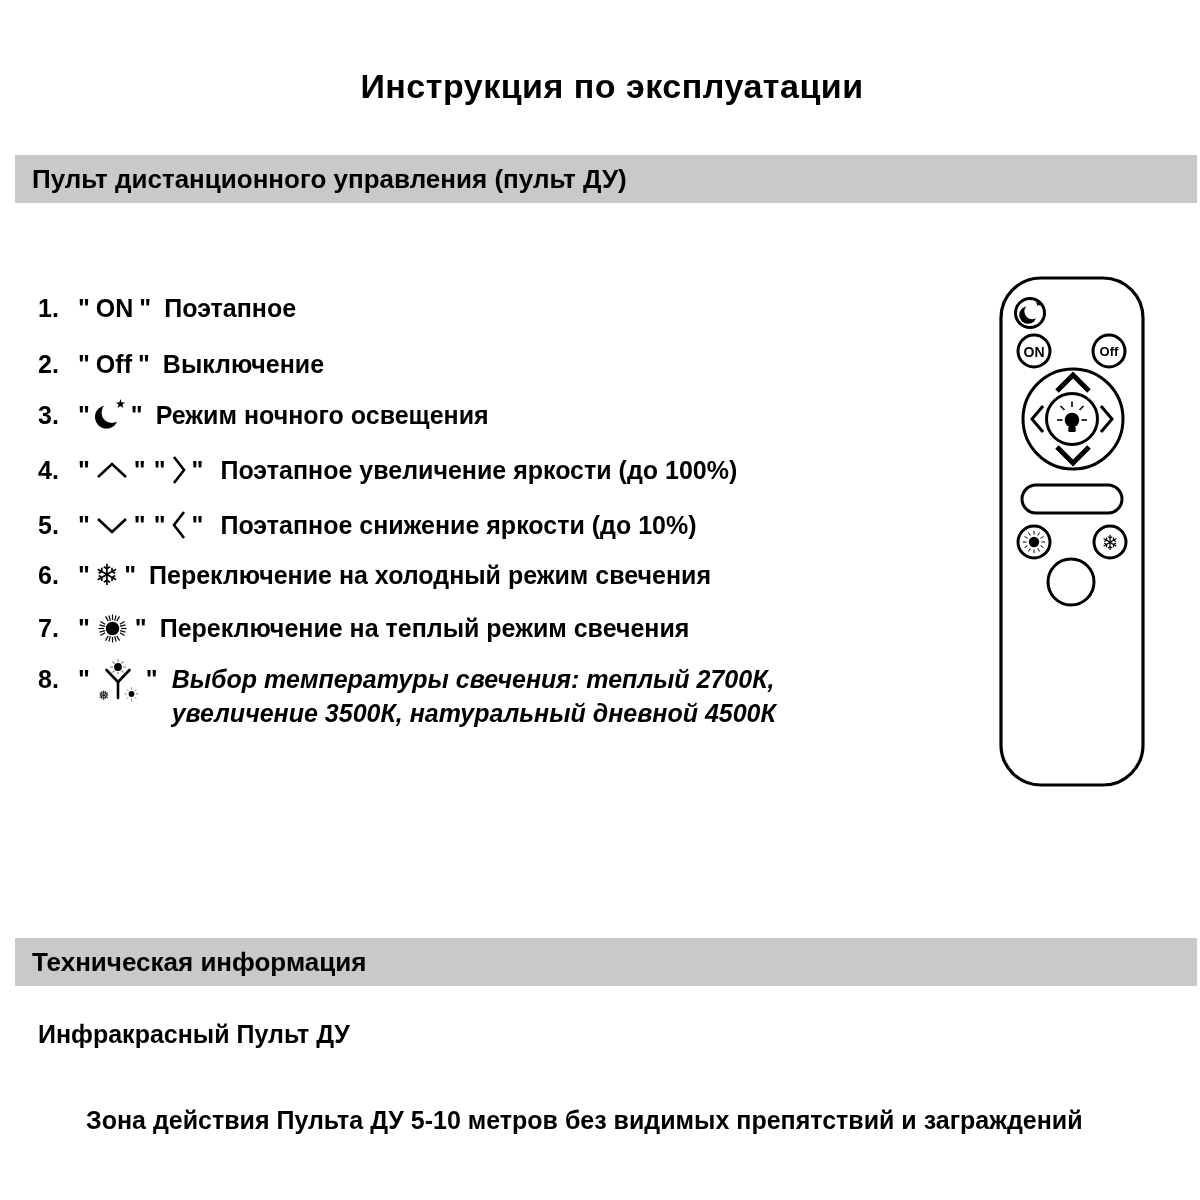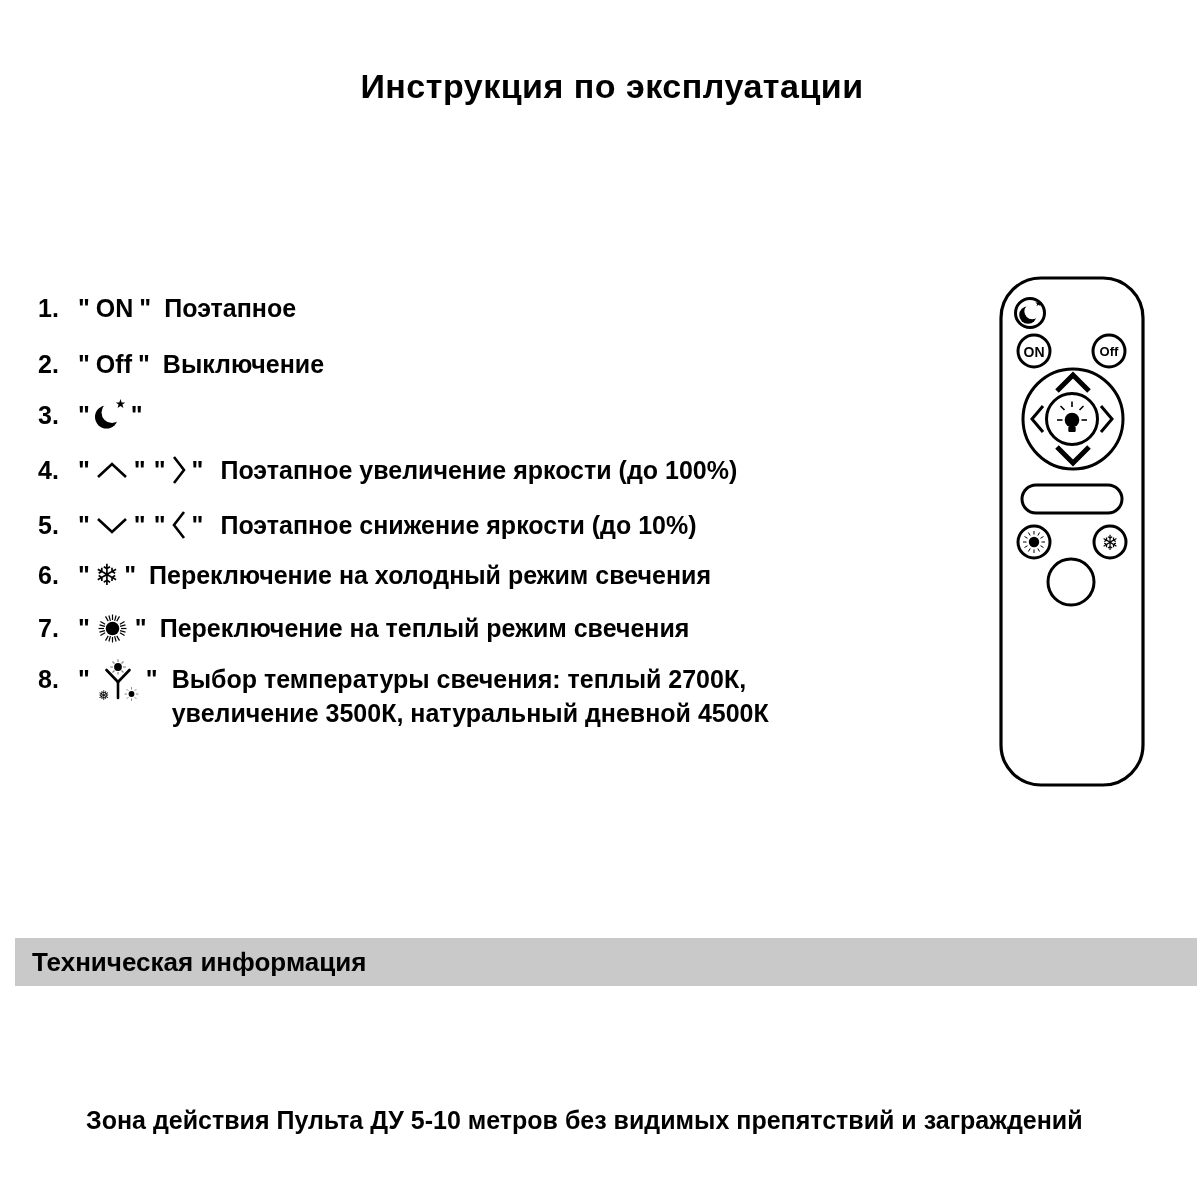--- a/index.html
+++ b/index.html
@@ -25,32 +25,35 @@
   }
   .num { display:inline-block; width:36px; }
   .q { margin:0 4px; }
   .lbl { margin:0 2px; }
   .txt { margin-left:9px; }
   .txt.gap { margin-left:13px; }
   .icon { display:block; flex:0 0 auto; }
   .snow-glyph { font-family:"DejaVu Sans", sans-serif; font-size:29px; line-height:1; margin:0 1px; }
   .item8 { position:absolute; left:38px; top:658px; display:flex; align-items:flex-start; font-size:25px; white-space:nowrap; }
   .item8 .num, .item8 .q { line-height:42px; }
-  .item8 .lines { margin-left:10px; margin-top:4px; line-height:34px; }
+  .item8 .lines { margin-left:10px; margin-top:4px; line-height:34px;font-style:italic; }
   .tech-line { position:absolute; left:38px; font-size:25px; line-height:36px; white-space:nowrap; }
   .tech-1 { top:1016px; } .tech-2 { top:1062px; } .tech-3 { top:1102px;margin-left:48px; }
   .remote { position:absolute; left:995px; top:270px; }
 </style>
 </head>
 <body>
 
 <div class="canvas">
 
   <div class="title">Инструкция по эксплуатации</div>
 
+  <div class="bar bar-remote">
+    <span>Пульт дистанционного управления (пульт ДУ)</span>
+  </div>
 
   <div class="item" style="top:287px">
     <span class="num">1.</span>
     <span class="q">"</span>
     <span class="lbl">ON</span>
     <span class="q">"</span>
     <span class="txt">Поэтапное</span>
   </div>
 
   <div class="item" style="top:343px">
@@ -63,20 +66,21 @@
 
   <div class="item" style="top:394px">
     <span class="num">3.</span>
     <span class="q">"</span>
     <svg class="icon" width="33" height="36" viewBox="0 0 33 36">
       <circle cx="12.5" cy="20" r="11.5" fill="#000"></circle>
       <circle cx="18" cy="15.5" r="10.5" fill="#fff"></circle>
       <path transform="translate(26.5,7)" fill="#000" d="M0,-5 L1.18,-1.55 L4.76,-1.55 L1.9,0.59 L2.94,4.05 L0,1.9 L-2.94,4.05 L-1.9,0.59 L-4.76,-1.55 L-1.18,-1.55 Z"></path>
     </svg>
     <span class="q">"</span>
+    <span class="txt">Режим ночного освещения</span>
   </div>
 
   <div class="item" style="top:449px">
     <span class="num">4.</span>
     <span class="q">"</span>
     <svg class="icon" width="36" height="22" viewBox="0 0 36 22">
       <polyline points="4,18 18,5 32,18" fill="none" stroke="#000" stroke-width="2.6"></polyline>
     </svg>
     <span class="q">"</span>
     <span class="q">"</span>
@@ -249,15 +253,16 @@
       <text x="115" y="279.5" text-anchor="middle" font-size="21" font-family="DejaVu Sans" fill="#000">❄</text>
     </g>
 
     <circle cx="76" cy="312" r="23" fill="none" stroke="#000" stroke-width="3"></circle>
   </svg>
 
   <div class="bar bar-tech">
     <span>Техническая информация</span>
   </div>
 
+  <div class="tech-line tech-1">Инфракрасный Пульт ДУ</div>
   <div class="tech-line tech-3">Зона действия Пульта ДУ 5-10 метров без видимых препятствий и заграждений</div>
 
 </div>
 
 </body></html>

